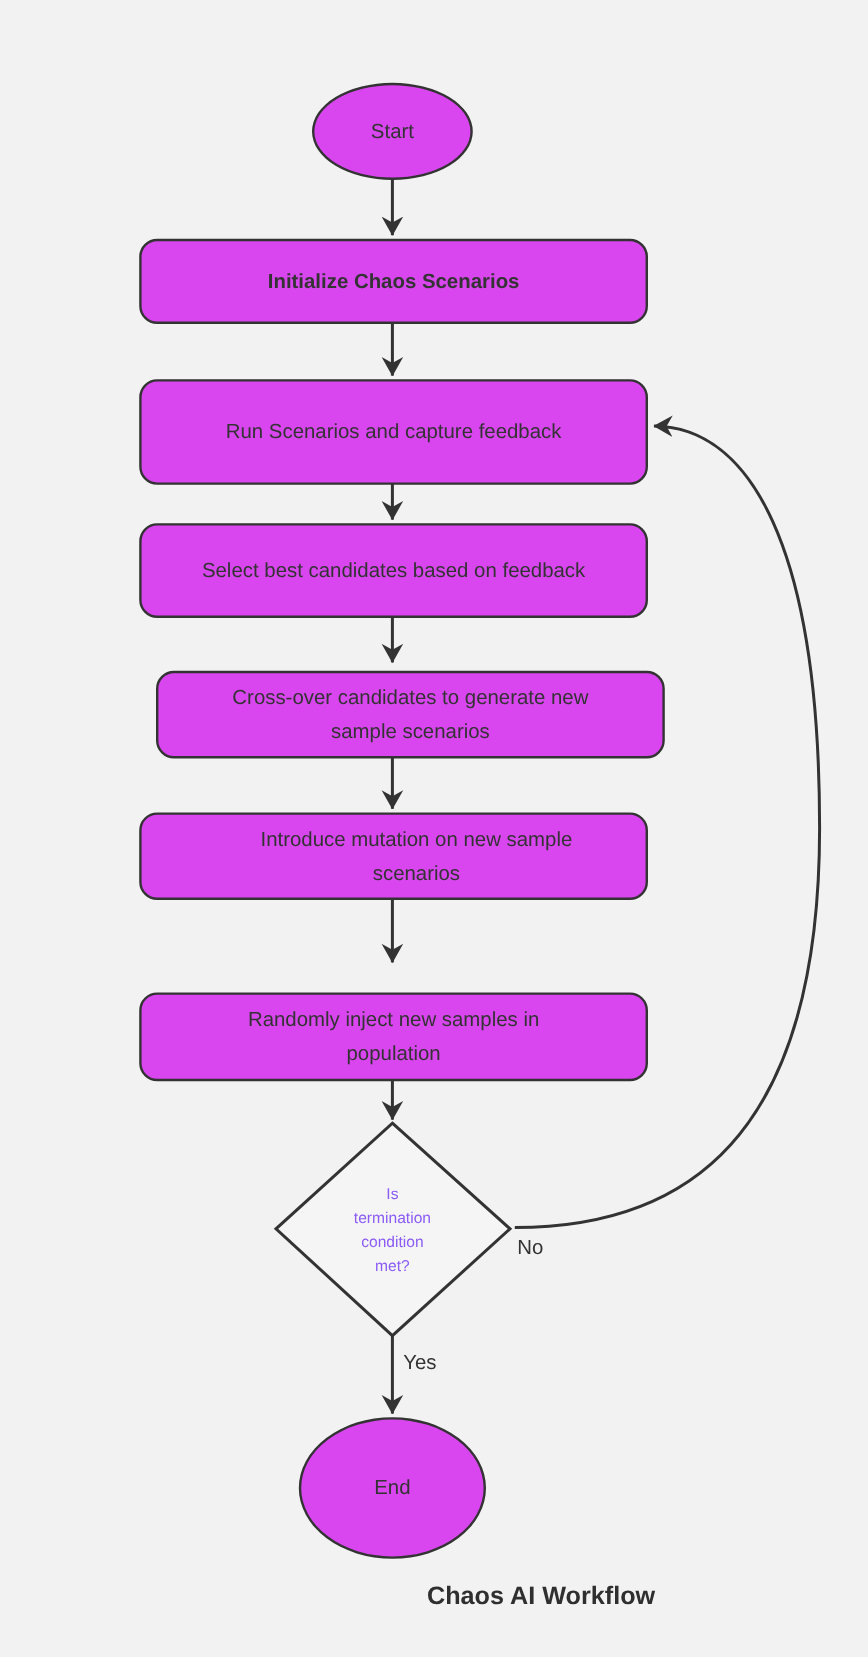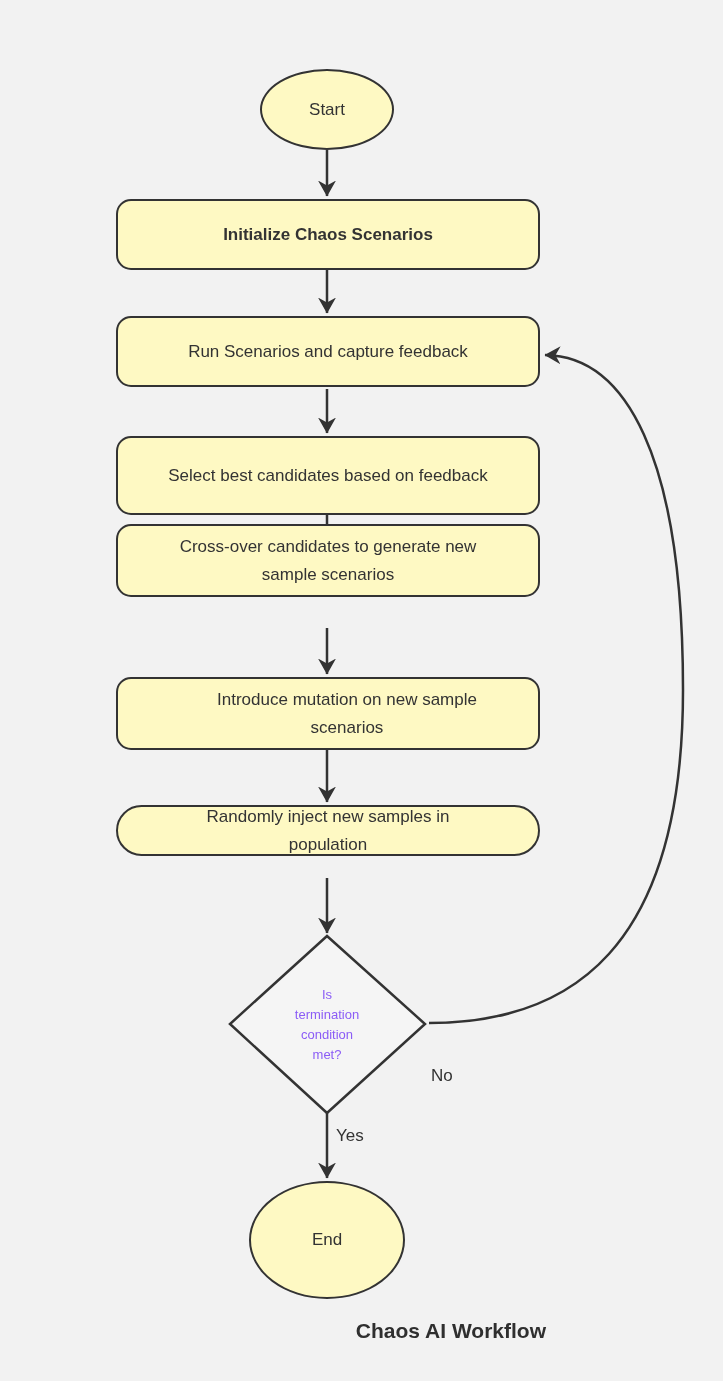--- a/index.html
+++ b/index.html
@@ -23,21 +23,21 @@
     height: 1381px;
   }
   .node {
     position: absolute;
     box-sizing: border-box;
     display: flex;
     align-items: center;
     justify-content: center;
     text-align: center;
     color: #333333;
-    background: #fef9c3;
+    background: #d946ef;
     border: 2.75px solid #333333;
     font-size: 17px;
     line-height: 28px;
     white-space: pre-line;
   }
   .node.rect {
     left: 116px;
     width: 424px;
     border-radius: 15px;
     padding: 0 10px;
@@ -60,21 +60,21 @@
     line-height: 20px;
     white-space: pre-line;
   }
   .edge-label {
     position: absolute;
     color: #333333;
     font-size: 17px;
     line-height: 22px;
   }
   .edge-label.yes { left: 336px; top: 1125px; }
-  .edge-label.no  { left: 431px; top: 1029px; margin-top: 36px; }
+  .edge-label.no  { left: 431px; top: 1029px; }
   .diagram-title {
     position: absolute;
     left: 146px;
     top: 1318px;
     width: 400px;
     text-align: right;
     color: #2f2f2f;
     font-size: 21px;
     font-weight: bold;
     line-height: 26px;
@@ -108,39 +108,39 @@
   </svg>
 
   <div class="node ellipse" style="left:260px; top:69px; width:134px; height:81px;">
     <span>Start</span>
   </div>
 
   <div class="node rect" style="top:199px; height:71px;font-weight:bold;">
     <span>Initialize Chaos Scenarios</span>
   </div>
 
-  <div class="node rect" style="top:316px; height:71px;">
+  <div class="node rect" style="top:316px; height:88px;">
     <span>Run Scenarios and capture feedback</span>
   </div>
 
   <div class="node rect" style="top:436px; height:79px;">
     <span>Select best candidates based on feedback</span>
   </div>
 
-  <div class="node rect" style="top:524px; height:73px;">
+  <div class="node rect" style="top:559px; height:73px;margin-left:14px;">
     <span>Cross-over candidates to generate new
 sample scenarios</span>
   </div>
 
   <div class="node rect" style="top:677px; height:73px;padding-left:48px;">
     <span>Introduce mutation on new sample
 scenarios</span>
   </div>
 
-  <div class="node rect" style="top:805px; height:51px;border-radius:27px;">
+  <div class="node rect" style="top:827px; height:74px;">
     <span>Randomly inject new samples in
 population</span>
   </div>
 
   <div class="decision-text">
     <span>Is
 termination
 condition
 met?</span>
   </div>

